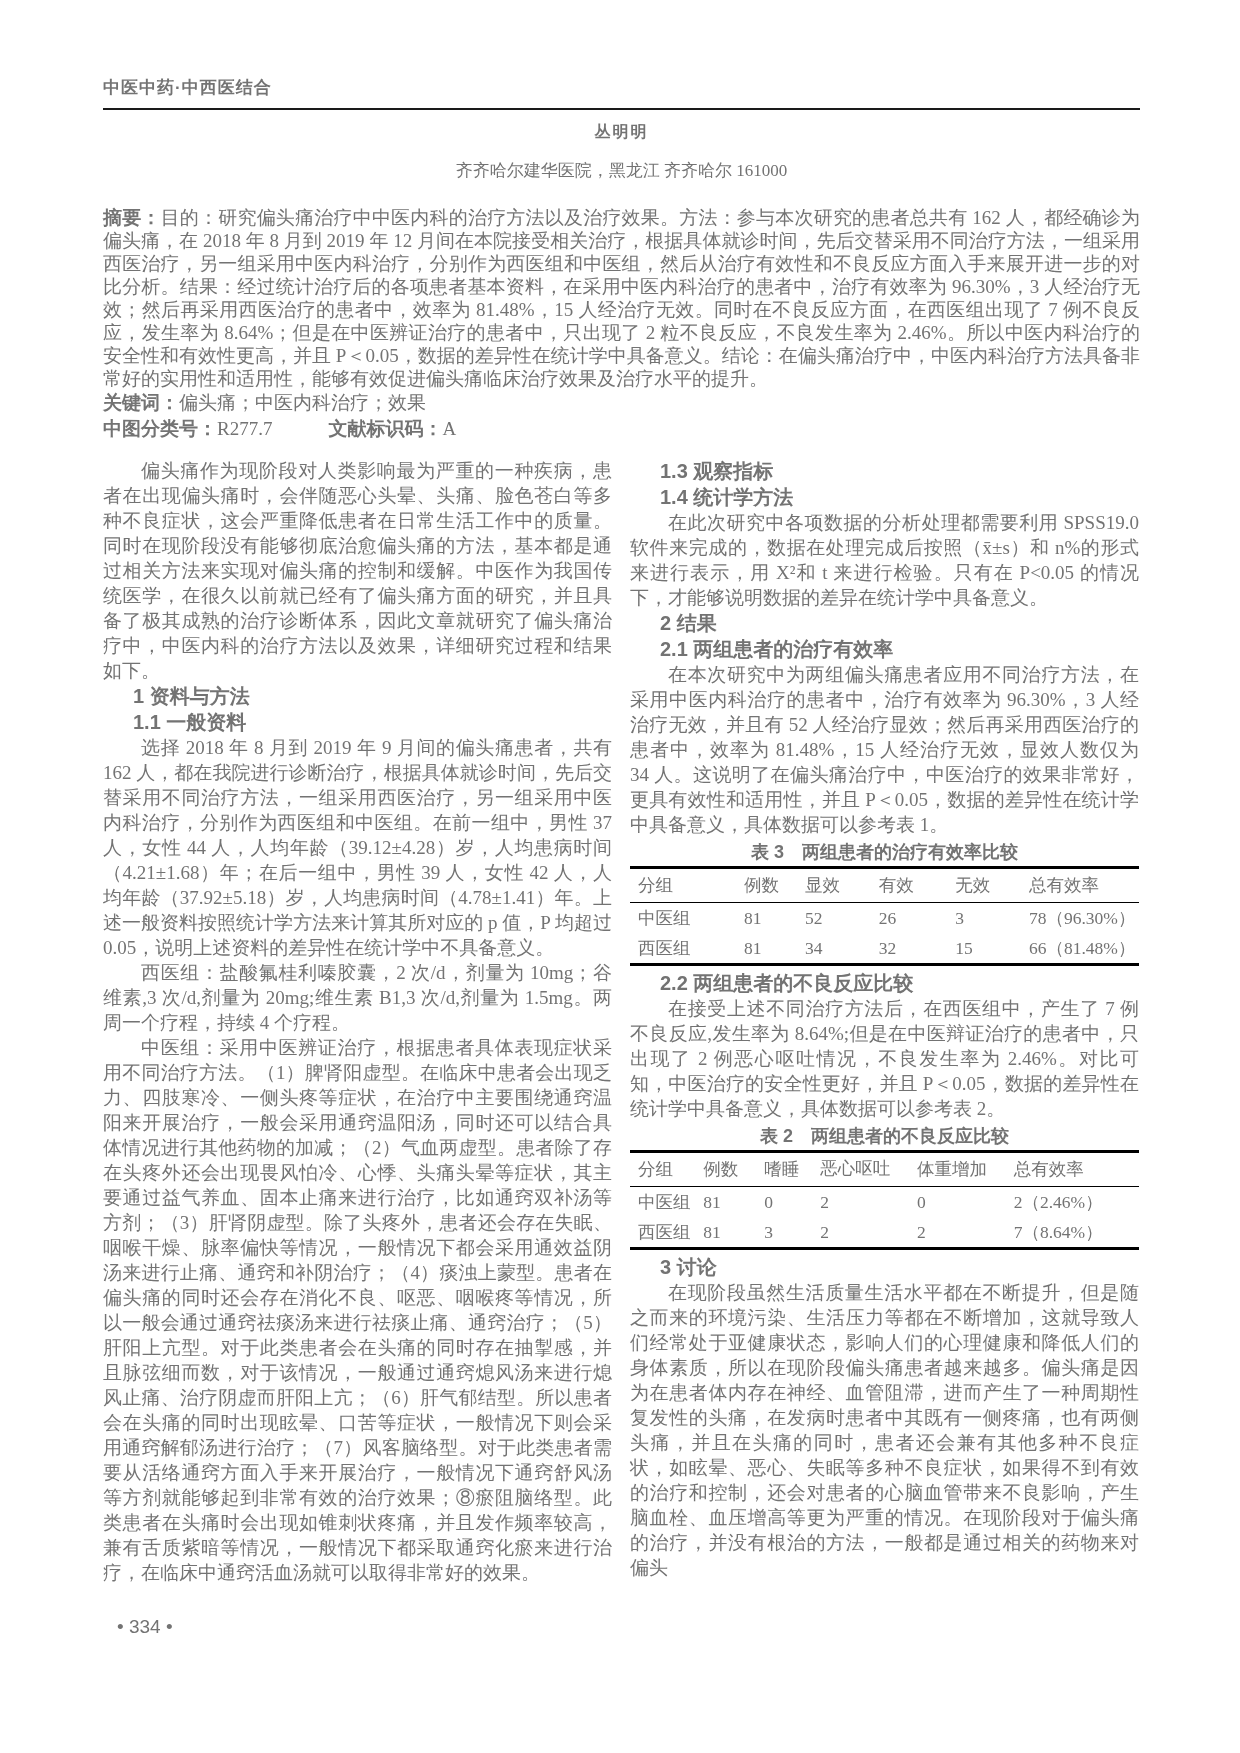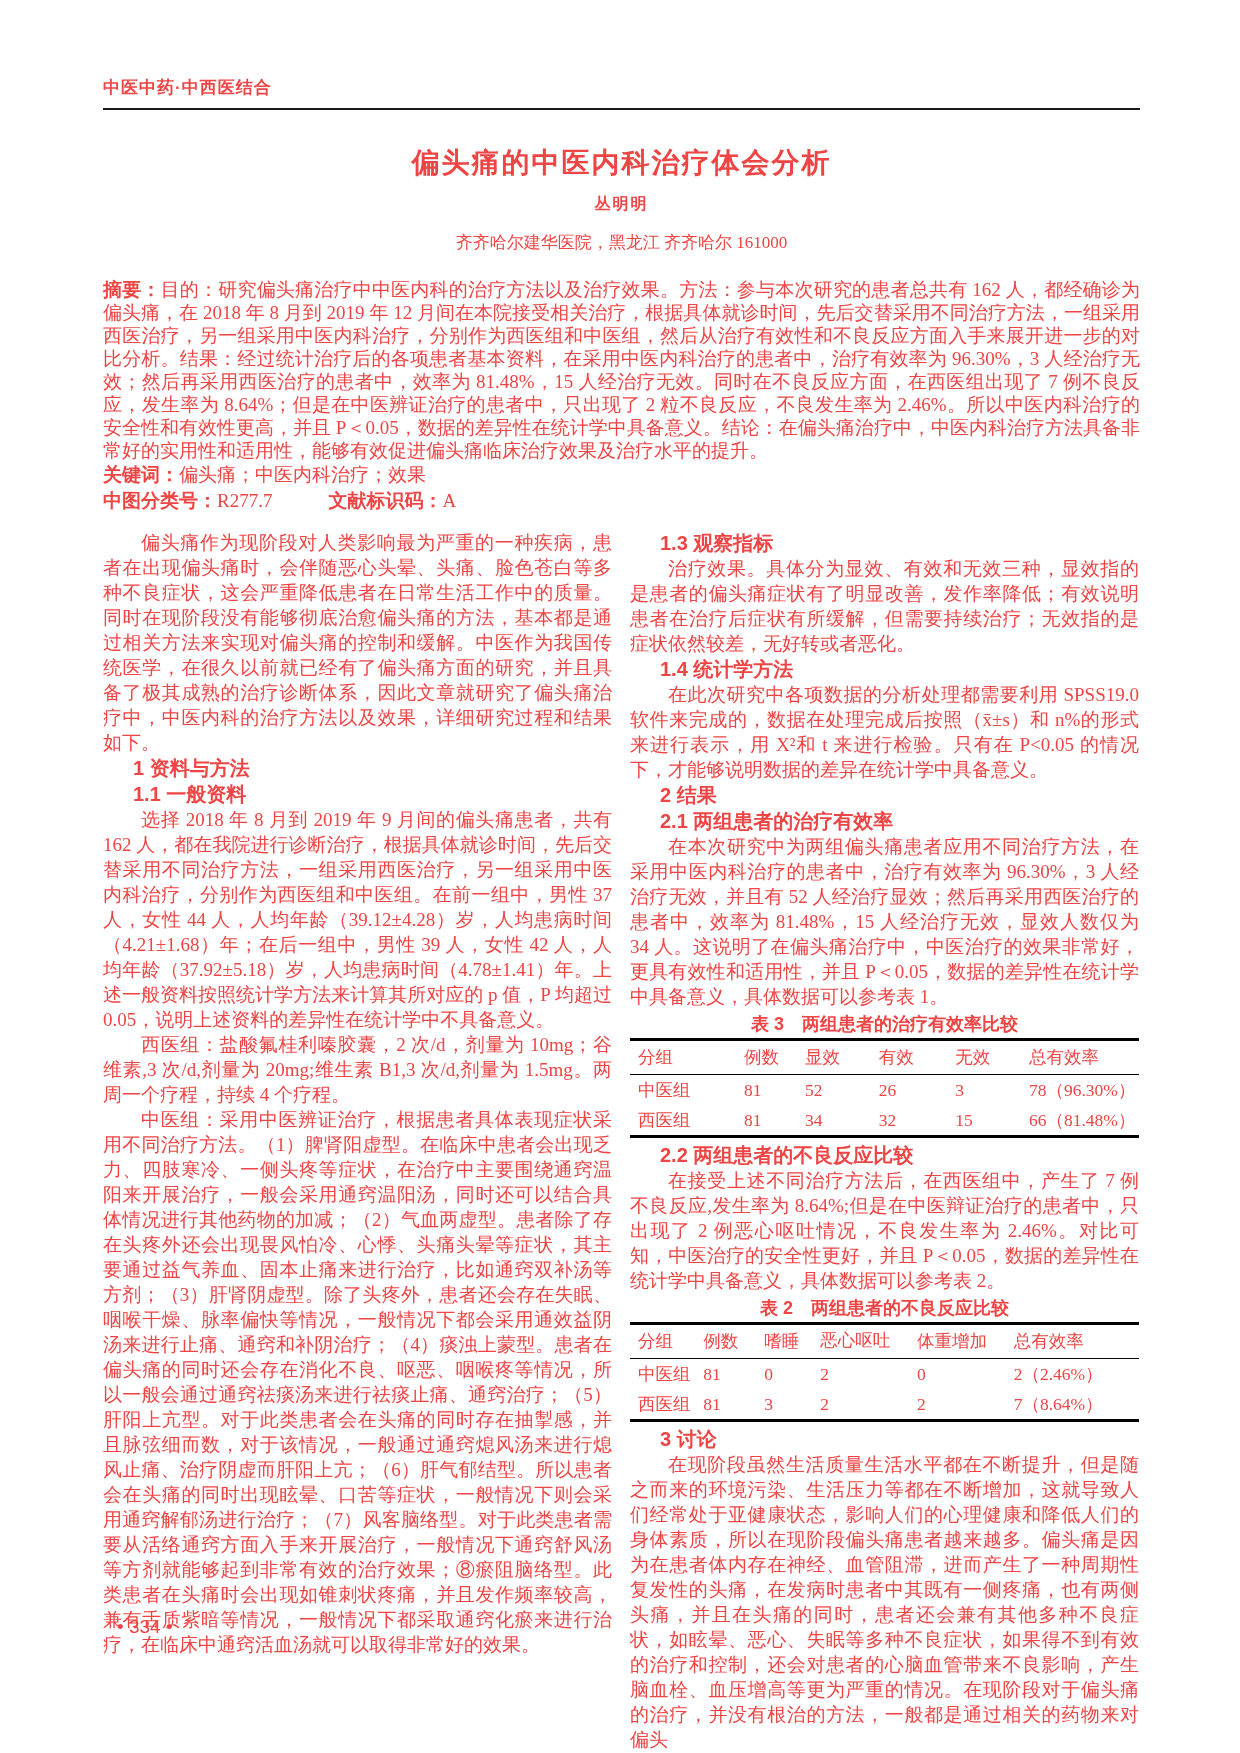--- a/index.html
+++ b/index.html
@@ -4,21 +4,21 @@
 <title></title>
 <style>
   html,body{margin:0;padding:0;background:#888;}
   .page{
     position:relative;
     width:1240px;height:1753px;
     margin:0 auto;
     background:#ffffff;
     overflow:hidden;
     font-family:"Liberation Serif","DejaVu Serif",serif;
-    color:#ef4444;
+    color:#737373;
   }
   .content{
     position:absolute;
     left:103px;top:0;
     width:1037px;
   }
   
   .running-head{
     padding-top:76px;
     font-family:"Liberation Sans","DejaVu Sans",sans-serif;
@@ -144,21 +144,20 @@
 </style>
 </head>
 <body>
 
 <div class="page">
   <div class="content">
 
     <div class="running-head">中医中药·中西医结合</div>
     <hr class="head-rule">
 
-    <h1 class="title">偏头痛的中医内科治疗体会分析</h1>
     <div class="author">丛明明</div>
     <div class="affiliation">齐齐哈尔建华医院，黑龙江 齐齐哈尔 161000</div>
 
     <div class="abstract"><span class="lbl">摘要：</span><span>目的：研究偏头痛治疗中中医内科的治疗方法以及治疗效果。方法：参与本次研究的患者总共有 162 人，都经确诊为偏头痛，在 2018 年 8 月到 2019 年 12 月间在本院接受相关治疗，根据具体就诊时间，先后交替采用不同治疗方法，一组采用西医治疗，另一组采用中医内科治疗，分别作为西医组和中医组，然后从治疗有效性和不良反应方面入手来展开进一步的对比分析。结果：经过统计治疗后的各项患者基本资料，在采用中医内科治疗的患者中，治疗有效率为 96.30%，3 人经治疗无效；然后再采用西医治疗的患者中，效率为 81.48%，15 人经治疗无效。同时在不良反应方面，在西医组出现了 7 例不良反应，发生率为 8.64%；但是在中医辨证治疗的患者中，只出现了 2 粒不良反应，不良发生率为 2.46%。所以中医内科治疗的安全性和有效性更高，并且 P＜0.05，数据的差异性在统计学中具备意义。结论：在偏头痛治疗中，中医内科治疗方法具备非常好的实用性和适用性，能够有效促进偏头痛临床治疗效果及治疗水平的提升。</span></div>
 
     <div class="meta-line"><span class="lbl">关键词：</span><span>偏头痛；中医内科治疗；效果</span></div>
 
     <div class="meta-line"><span class="lbl">中图分类号：</span><span>R277.7</span><span class="meta-gap"></span><span class="lbl">文献标识码：</span><span>A</span></div>
 
     <div class="columns">
@@ -167,21 +166,20 @@
         <p class="para">偏头痛作为现阶段对人类影响最为严重的一种疾病，患者在出现偏头痛时，会伴随恶心头晕、头痛、脸色苍白等多种不良症状，这会严重降低患者在日常生活工作中的质量。同时在现阶段没有能够彻底治愈偏头痛的方法，基本都是通过相关方法来实现对偏头痛的控制和缓解。中医作为我国传统医学，在很久以前就已经有了偏头痛方面的研究，并且具备了极其成熟的治疗诊断体系，因此文章就研究了偏头痛治疗中，中医内科的治疗方法以及效果，详细研究过程和结果如下。</p>
         <p class="sec-h">1 资料与方法</p>
         <p class="sec-h">1.1 一般资料</p>
         <p class="para">选择 2018 年 8 月到 2019 年 9 月间的偏头痛患者，共有 162 人，都在我院进行诊断治疗，根据具体就诊时间，先后交替采用不同治疗方法，一组采用西医治疗，另一组采用中医内科治疗，分别作为西医组和中医组。在前一组中，男性 37 人，女性 44 人，人均年龄（39.12±4.28）岁，人均患病时间（4.21±1.68）年；在后一组中，男性 39 人，女性 42 人，人均年龄（37.92±5.18）岁，人均患病时间（4.78±1.41）年。上述一般资料按照统计学方法来计算其所对应的 p 值，P 均超过 0.05，说明上述资料的差异性在统计学中不具备意义。</p>
         <p class="para">西医组：盐酸氟桂利嗪胶囊，2 次/d，剂量为 10mg；谷维素,3 次/d,剂量为 20mg;维生素 B1,3 次/d,剂量为 1.5mg。两周一个疗程，持续 4 个疗程。</p>
         <p class="para">中医组：采用中医辨证治疗，根据患者具体表现症状采用不同治疗方法。（1）脾肾阳虚型。在临床中患者会出现乏力、四肢寒冷、一侧头疼等症状，在治疗中主要围绕通窍温阳来开展治疗，一般会采用通窍温阳汤，同时还可以结合具体情况进行其他药物的加减；（2）气血两虚型。患者除了存在头疼外还会出现畏风怕冷、心悸、头痛头晕等症状，其主要通过益气养血、固本止痛来进行治疗，比如通窍双补汤等方剂；（3）肝肾阴虚型。除了头疼外，患者还会存在失眠、咽喉干燥、脉率偏快等情况，一般情况下都会采用通效益阴汤来进行止痛、通窍和补阴治疗；（4）痰浊上蒙型。患者在偏头痛的同时还会存在消化不良、呕恶、咽喉疼等情况，所以一般会通过通窍祛痰汤来进行祛痰止痛、通窍治疗；（5）肝阳上亢型。对于此类患者会在头痛的同时存在抽掣感，并且脉弦细而数，对于该情况，一般通过通窍熄风汤来进行熄风止痛、治疗阴虚而肝阳上亢；（6）肝气郁结型。所以患者会在头痛的同时出现眩晕、口苦等症状，一般情况下则会采用通窍解郁汤进行治疗；（7）风客脑络型。对于此类患者需要从活络通窍方面入手来开展治疗，一般情况下通窍舒风汤等方剂就能够起到非常有效的治疗效果；⑧瘀阻脑络型。此类患者在头痛时会出现如锥刺状疼痛，并且发作频率较高，兼有舌质紫暗等情况，一般情况下都采取通窍化瘀来进行治疗，在临床中通窍活血汤就可以取得非常好的效果。</p>
       </div>
 
       <div class="col">
         <p class="sec-h">1.3 观察指标</p>
-        <p class="para">治疗效果。具体分为显效、有效和无效三种，显效指的是患者的偏头痛症状有了明显改善，发作率降低；有效说明患者在治疗后症状有所缓解，但需要持续治疗；无效指的是症状依然较差，无好转或者恶化。</p>
         <p class="sec-h">1.4 统计学方法</p>
         <p class="para">在此次研究中各项数据的分析处理都需要利用 SPSS19.0 软件来完成的，数据在处理完成后按照（x̄±s）和 n%的形式来进行表示，用 X²和 t 来进行检验。只有在 P&lt;0.05 的情况下，才能够说明数据的差异在统计学中具备意义。</p>
         <p class="sec-h">2 结果</p>
         <p class="sec-h">2.1 两组患者的治疗有效率</p>
         <p class="para">在本次研究中为两组偏头痛患者应用不同治疗方法，在采用中医内科治疗的患者中，治疗有效率为 96.30%，3 人经治疗无效，并且有 52 人经治疗显效；然后再采用西医治疗的患者中，效率为 81.48%，15 人经治疗无效，显效人数仅为 34 人。这说明了在偏头痛治疗中，中医治疗的效果非常好，更具有效性和适用性，并且 P＜0.05，数据的差异性在统计学中具备意义，具体数据可以参考表 1。</p>
 
         <div class="tbl-caption">表 3　两组患者的治疗有效率比较</div>
         <table class="paper-table t1">
           <thead>
             <tr>

